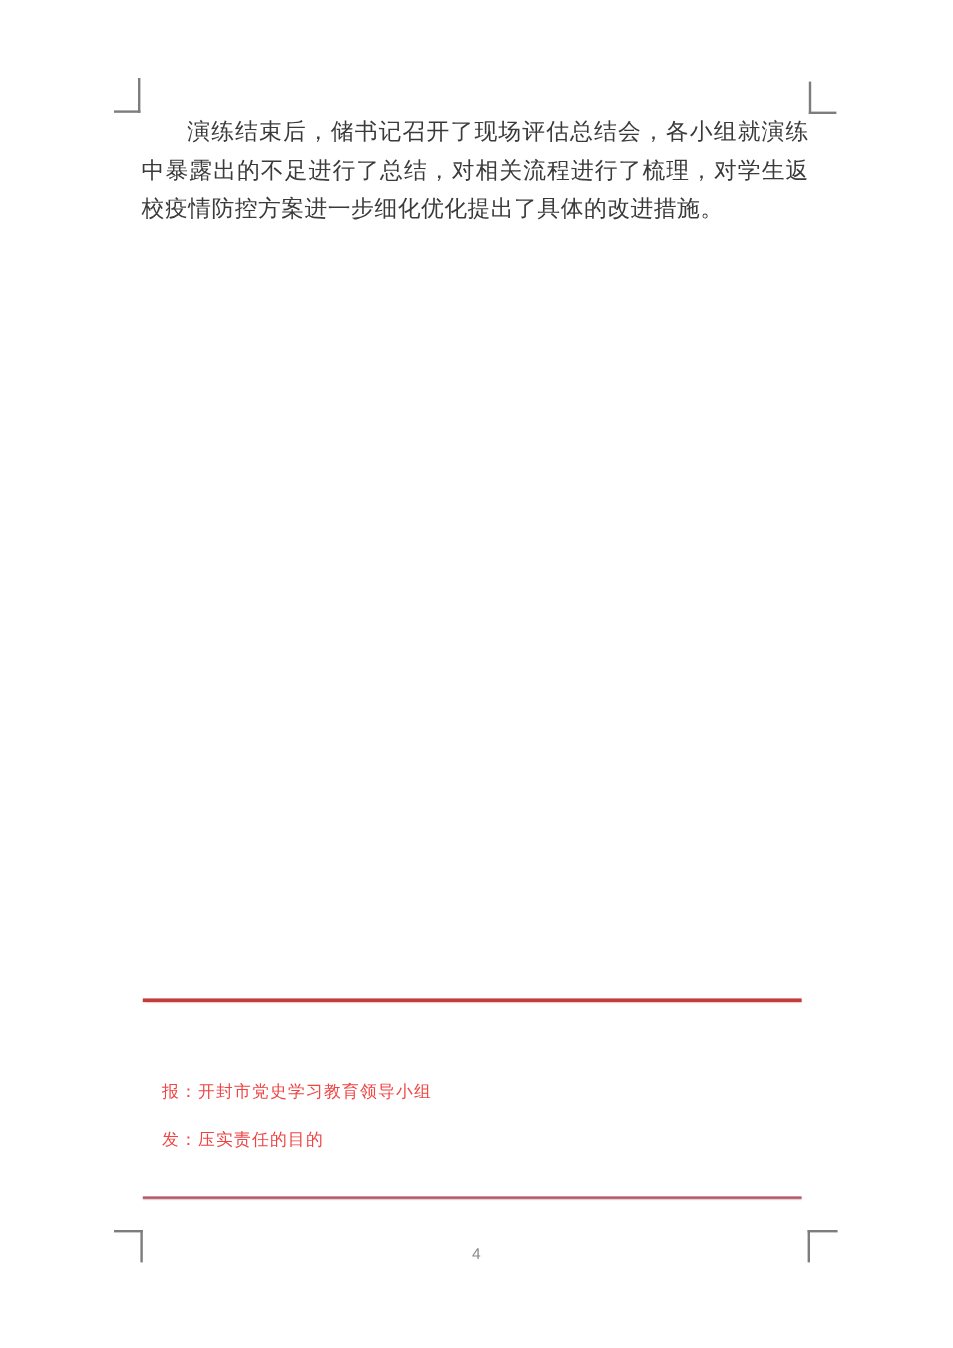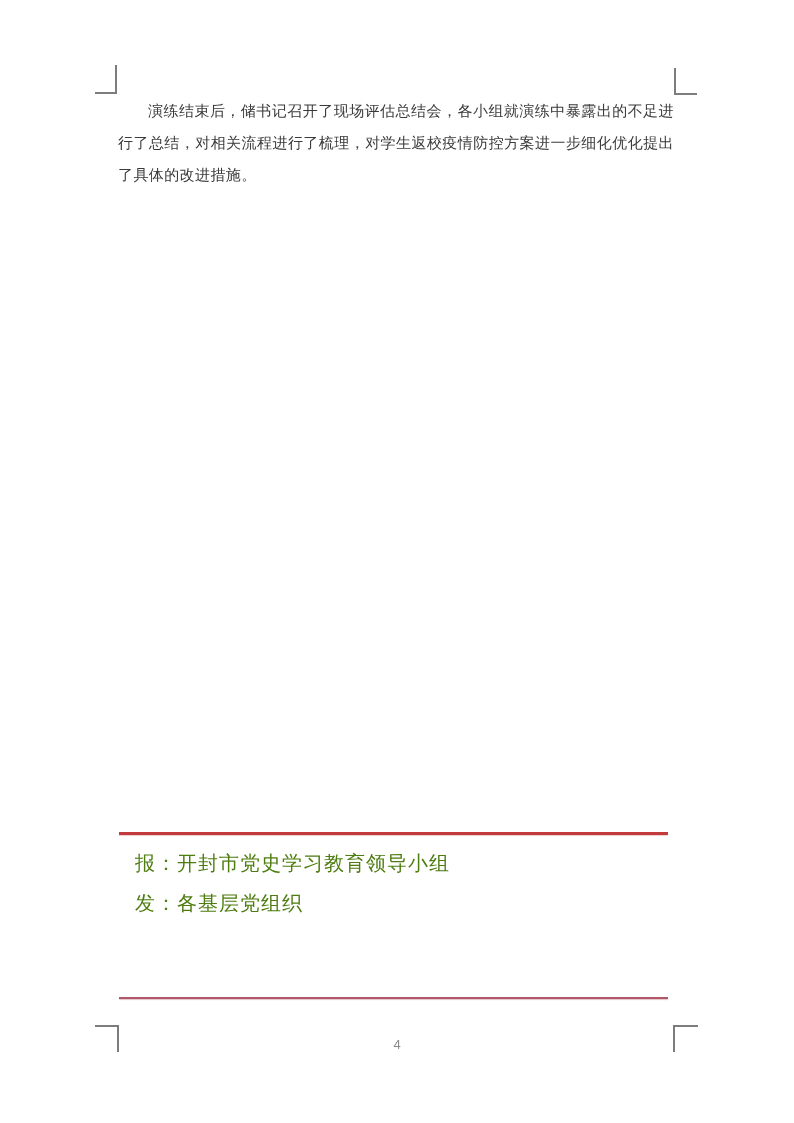--- a/index.html
+++ b/index.html
@@ -38,21 +38,21 @@
     border-top: 2px solid #7d7d7d;
   }
 
   
   .doc-body {
     position: absolute;
     left: 118px;
     top: 95px;
     width: 556px;
     color: #3a3a3a;
-    font-size: 15px;
+    font-size: 19px;
     line-height: 32px;
     text-align: justify;
     letter-spacing: 0.4px;
   }
   .doc-body p {
     text-indent: 2em;
     margin: 0 0 20px 0;
     text-align-last: left;
   }
 
@@ -70,24 +70,24 @@
   }
   .rule-bottom {
     top: 997px;
     height: 2px;
     background: #b15868;
     box-shadow: 0 1px 1px rgba(177,88,104,0.35);
   }
   .distribution {
     position: absolute;
     left: 135px;
-    top: 843px;
+    top: 889px;
     width: 530px;
-    color: #4d7c0f;
-    font-size: 20px;
+    color: #ef4444;
+    font-size: 14px;
     line-height: 40px;
     letter-spacing: 1px;
     list-style: none;
   }
 
   
   .page-number {
     position: absolute;
     left: 0;
     top: 1037px;
@@ -108,20 +108,20 @@
   <div class="mark mark-bottom-right"></div>
 
   <div class="doc-body">
     <p>演练结束后，储书记召开了现场评估总结会，各小组就演练中暴露出的不足进行了总结，对相关流程进行了梳理，对学生返校疫情防控方案进一步细化优化提出了具体的改进措施。</p>
   </div>
 
   <div class="rule rule-top"></div>
 
   <ul class="distribution">
     <li>报：开封市党史学习教育领导小组</li>
-    <li>发：各基层党组织</li>
+    <li>发：压实责任的目的</li>
   </ul>
 
   <div class="rule rule-bottom"></div>
 
   <div class="page-number">4</div>
 
 </div>
 
 </body></html>

